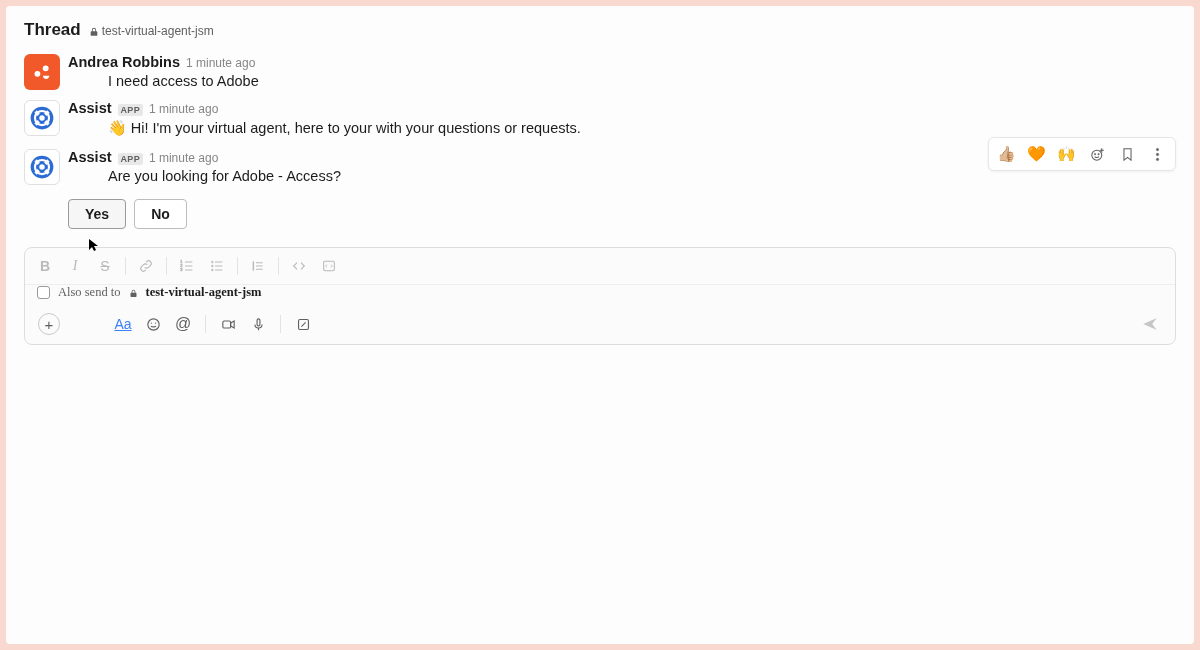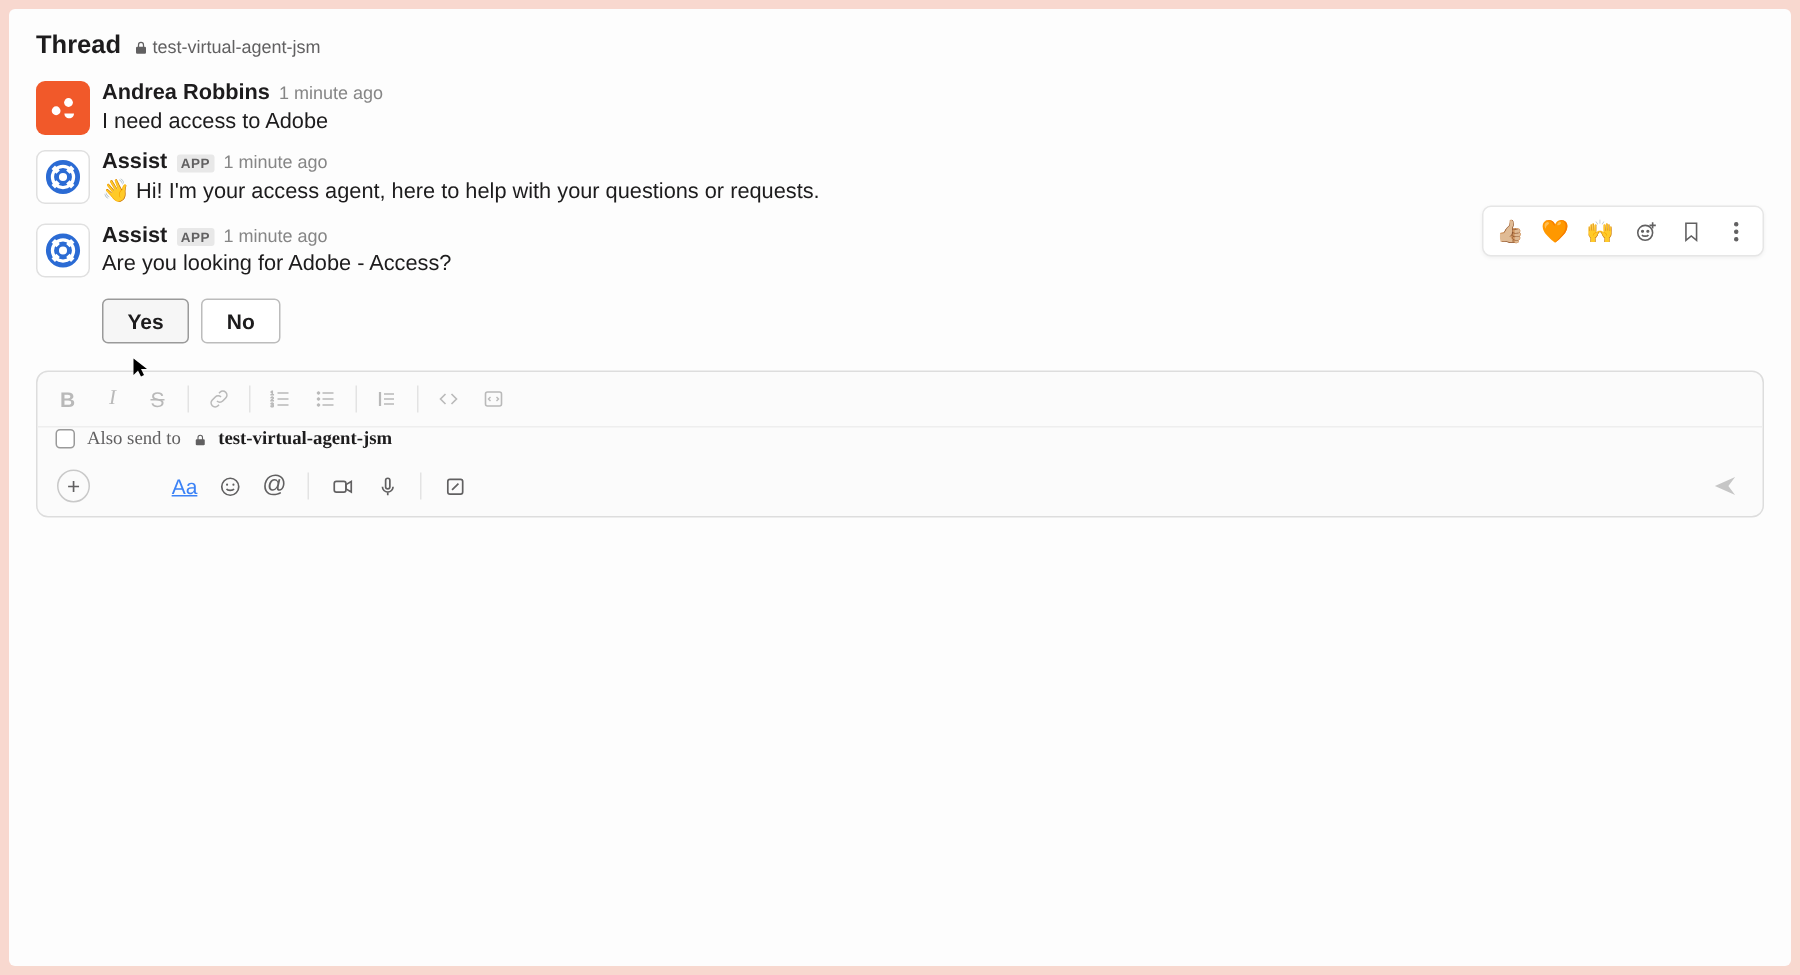--- a/index.html
+++ b/index.html
@@ -61,21 +61,21 @@
   .app-badge {
     background: #e8e8e8;
     color: #616061;
     font-size: 9px;
     font-weight: 700;
     padding: 1px 3px;
     border-radius: 2px;
     letter-spacing: 0.3px;
   }
   .msg-time { font-size: 12px; color: #868686; }
-  .msg-text { font-size: 14.5px; color: #1d1c1d; line-height: 1.45; padding-top: 1px; }
+  .msg-text { font-size: 14.5px; color: #1d1c1d; line-height: 1.45; padding-top: 1px; margin-left: 40px; }
   .emoji-wave { font-size: 15px; margin-right: 4px; }
 
   .replies-divider {
     display: flex;
     align-items: center;
     gap: 10px;
     padding: 4px 18px 2px 18px;
     margin-top: 6px;
   }
   .replies-count { font-size: 12px; color: #868686; white-space: nowrap; }
@@ -246,21 +246,21 @@
         <path d="M6 6l3 3M18 6l-3 3M6 18l3-3M18 18l-3-3" stroke="#fff" stroke-width="3"></path>
       </svg>
     </div>
     <div class="msg-body">
       <div class="msg-head">
         <span class="msg-author">Assist</span>
         <span class="app-badge">APP</span>
         <span class="msg-time">1 minute ago</span>
       </div>
       <div class="msg-text">
-        <span class="emoji-wave">👋</span><span>Hi! I'm your access agent, here to help with your questions or requests.</span>
+        <span class="emoji-wave">👋</span><span>Hi! I'm your virtual agent, here to your with your questions or requests.</span>
       </div>
     </div>
   </div>
 
   <div class="msg hover-row" style="padding-top:8px;">
     <div class="avatar avatar-assist">
       <svg viewBox="0 0 24 24">
         <circle cx="12" cy="12" r="9" fill="none" stroke="#2b6bd4" stroke-width="3"></circle>
         <circle cx="12" cy="12" r="4" fill="none" stroke="#2b6bd4" stroke-width="3"></circle>
         <path d="M6 6l3 3M18 6l-3 3M6 18l3-3M18 18l-3-3" stroke="#fff" stroke-width="3"></path>

